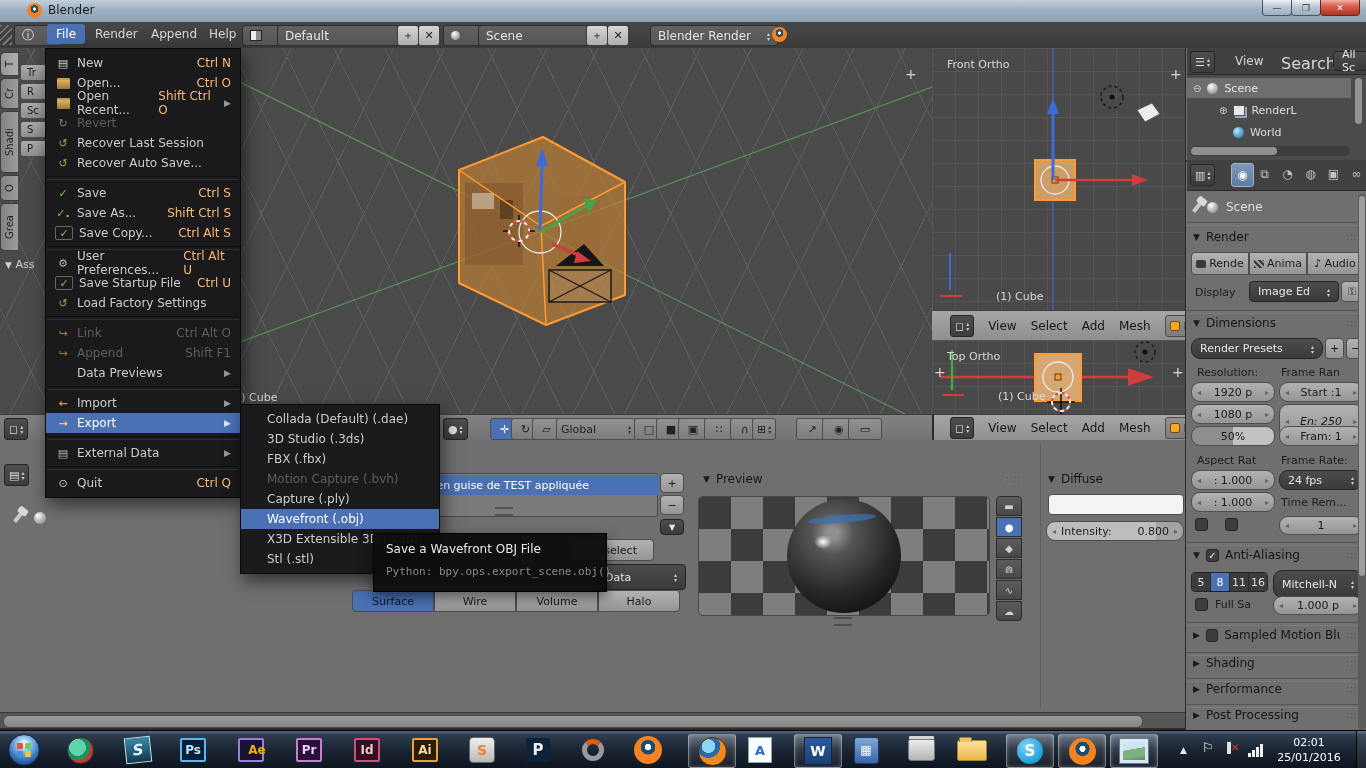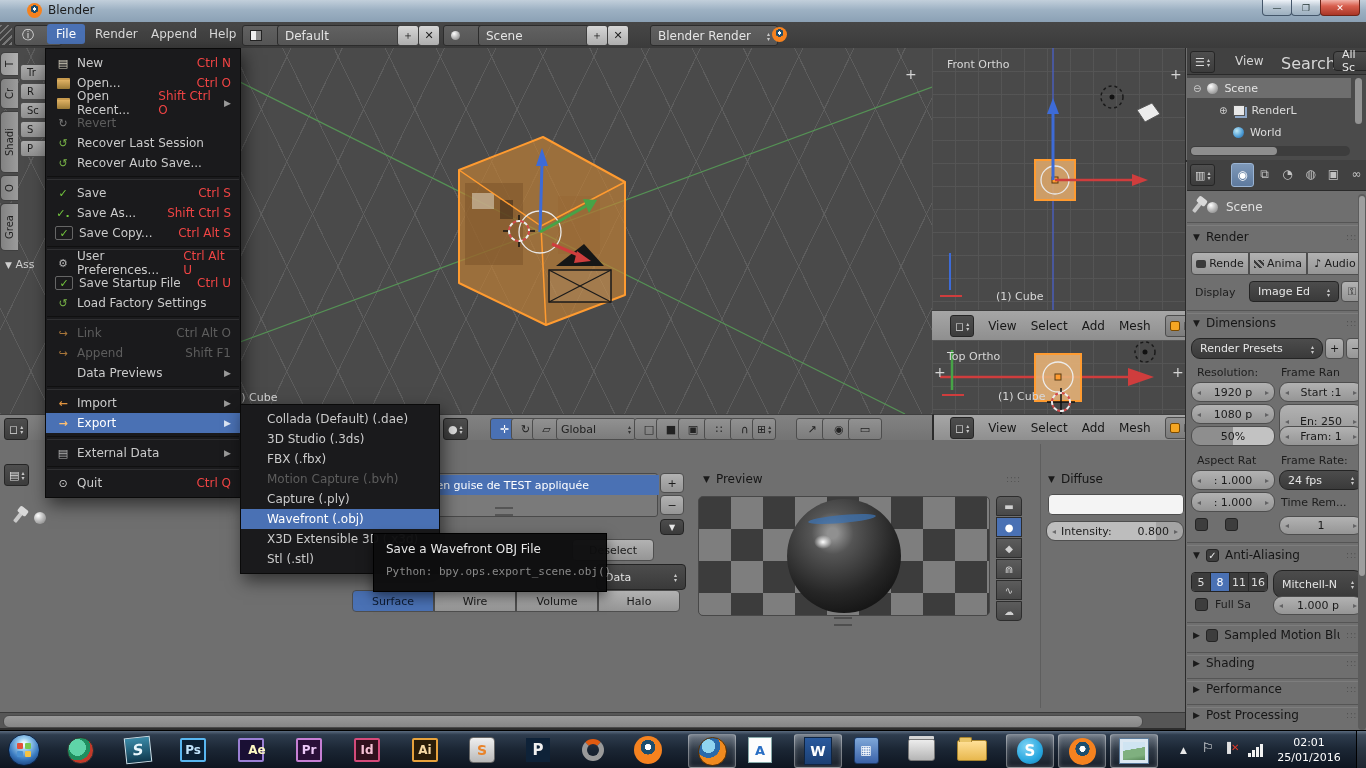--- a/index.html
+++ b/index.html
@@ -41,21 +41,21 @@
   .hdr-dark{background:linear-gradient(#828282,#737373);}
   .hic{height:20px;border-radius:3px;background:linear-gradient(#919191,#7c7c7c);border:1px solid #4d4d4d;
     color:#222;display:flex;align-items:center;justify-content:center;font-size:11px;padding:0 4px;}
   .hic.dk{background:linear-gradient(#4e4e4e,#3c3c3c);color:#ddd;border-color:#262626;}
   .hic.bl{background:#4a71b4;color:#fff;}
   
   .menu{position:absolute;background:#1a1a1c;border:1px solid #0a0a0a;box-shadow:3px 7px 16px rgba(0,0,0,.55);
     padding:4px 0;box-sizing:border-box;}
   .mitem{height:20px;display:flex;align-items:center;gap:6px;padding:0 9px;font-size:12px;color:#cbcbcb;}
   .mitem .mi{width:16px;flex:0 0 16px;text-align:center;font-size:11px;display:flex;align-items:center;justify-content:center;}
-  .mitem .sc{margin-left:auto;color:#ef4444;}
+  .mitem .sc{margin-left:auto;color:#fdba74;}
   .mitem .sub{color:#9a9a9a;font-size:9px;margin-left:4px;}
   .mitem .sub.auto{margin-left:auto;}
   .mitem.dis{color:#5d5d5d;}
   .mitem.dis .sc{color:#5d5d5d;}
   .mitem.hl{background:#4a71b4;color:#fff;}
   .mitem.hl .sub{color:#dce6f5;}
   .msep{height:2px;margin:3px 1px;border-top:1px solid #101010;border-bottom:1px solid #2f2f31;}
   .ic-folder{width:13px;height:9px;background:linear-gradient(#e0b264,#9c7a36);border-radius:1px;border-top:2px solid #c79a4e;}
   
   .tooltip{background:rgba(13,13,14,.97);border:1px solid #000;box-shadow:0 5px 12px rgba(0,0,0,.5);}
@@ -461,21 +461,21 @@
       <span class="lbl-d" style="left:94px;top:206px;">Frame Ran</span>
       <div class="ltw stp" style="left:4px;top:222px;width:84px;height:20px;">
           <span>1920 p</span>
         </div>
       <div class="ltw stp" style="left:92px;top:222px;width:84px;height:20px;">
           <span>Start :1</span>
         </div>
       <div class="ltw stp" style="left:4px;top:244px;width:84px;height:20px;">
           <span>1080 p</span>
         </div>
-      <div class="ltw stp" style="left:92px;top:244px;width:84px;height:34px;">
+      <div class="ltw stp" style="left:92px;top:244px;width:84px;height:34px;font-style:italic;">
           <span>En: 250</span>
         </div>
       <div class="ltw" style="left:4px;top:266px;width:84px;height:20px;background:linear-gradient(to right,#8e8e8e 0 50%,#c2c2c2 50%);">
           <span>50%</span>
         </div>
       <div class="ltw stp" style="left:92px;top:266px;width:84px;height:20px;">
           <span>Fram: 1</span>
         </div>
       <span class="lbl-d" style="left:10px;top:294px;">Aspect Rat</span>
       <span class="lbl-d" style="left:94px;top:294px;">Frame Rate:</span>
@@ -694,21 +694,21 @@
         <span style="width:6px;height:6px;background:#e55039;border-radius:1px;box-shadow:8px 0 0 #78c850,0 8px 0 #4a90d2,8px 8px 0 #f5c242;margin:-8px 0 0 -8px;"></span>
       </span>
     </div>
     <div class="tic" style="left:66px;top:6px;width:28px;height:26px;">
         <span style="width:25px;height:25px;border-radius:50%;background:radial-gradient(circle at 38% 38%,#5fd4a8 0 38%,#1f8f5f 39% 58%,#c23a2a 59%);border:1px solid #333;"></span>
       </div>
     <div class="tic" style="left:124px;top:6px;width:28px;height:26px;">
         <span style="width:24px;height:24px;background:linear-gradient(#3a8aa8,#10394e);border:1px solid #cde4ee;transform:rotate(-6deg);color:#e8f6fc;font-style:italic;font-size:15px;display:flex;align-items:center;justify-content:center;">S</span>
       </div>
     <div class="adobe" style="position:absolute;left:180px;top:7px;background:#0a1f33;border-color:#58b6f0;color:#bfe2fa;">Ps</div>
-    <div class="adobe" style="position:absolute;left:238px;top:7px;background:#1a1034;border-color:#9a7fd4;color:#fef9c3;padding-left:12px;">Ae</div>
+    <div class="adobe" style="position:absolute;left:238px;top:7px;background:#1a1034;border-color:#9a7fd4;color:#eab308;padding-left:12px;">Ae</div>
     <div class="adobe" style="position:absolute;left:296px;top:7px;background:#2a1038;border-color:#c77fd4;color:#ecc9f7;">Pr</div>
     <div class="adobe" style="position:absolute;left:354px;top:7px;background:#30101c;border-color:#d44a7a;color:#f5c0d4;">Id</div>
     <div class="adobe" style="position:absolute;left:412px;top:7px;background:#2a1c08;border-color:#e8a23c;color:#f7d9a4;">Ai</div>
     <div class="tic" style="left:468px;top:6px;width:28px;height:26px;">
         <span style="width:24px;height:24px;background:linear-gradient(#efefef,#b9b9b9);border-radius:4px;border:1px solid #666;color:#e8832a;font-size:14px;display:flex;align-items:center;justify-content:center;">S</span>
       </div>
     <div class="tic" style="left:524px;top:6px;width:28px;height:26px;">
         <span style="width:24px;height:24px;background:#0e2238;color:#f0f0f0;font-size:15px;display:flex;align-items:center;justify-content:center;">P</span>
       </div>
     <div class="tic" style="left:578px;top:4px;width:30px;height:30px;">

